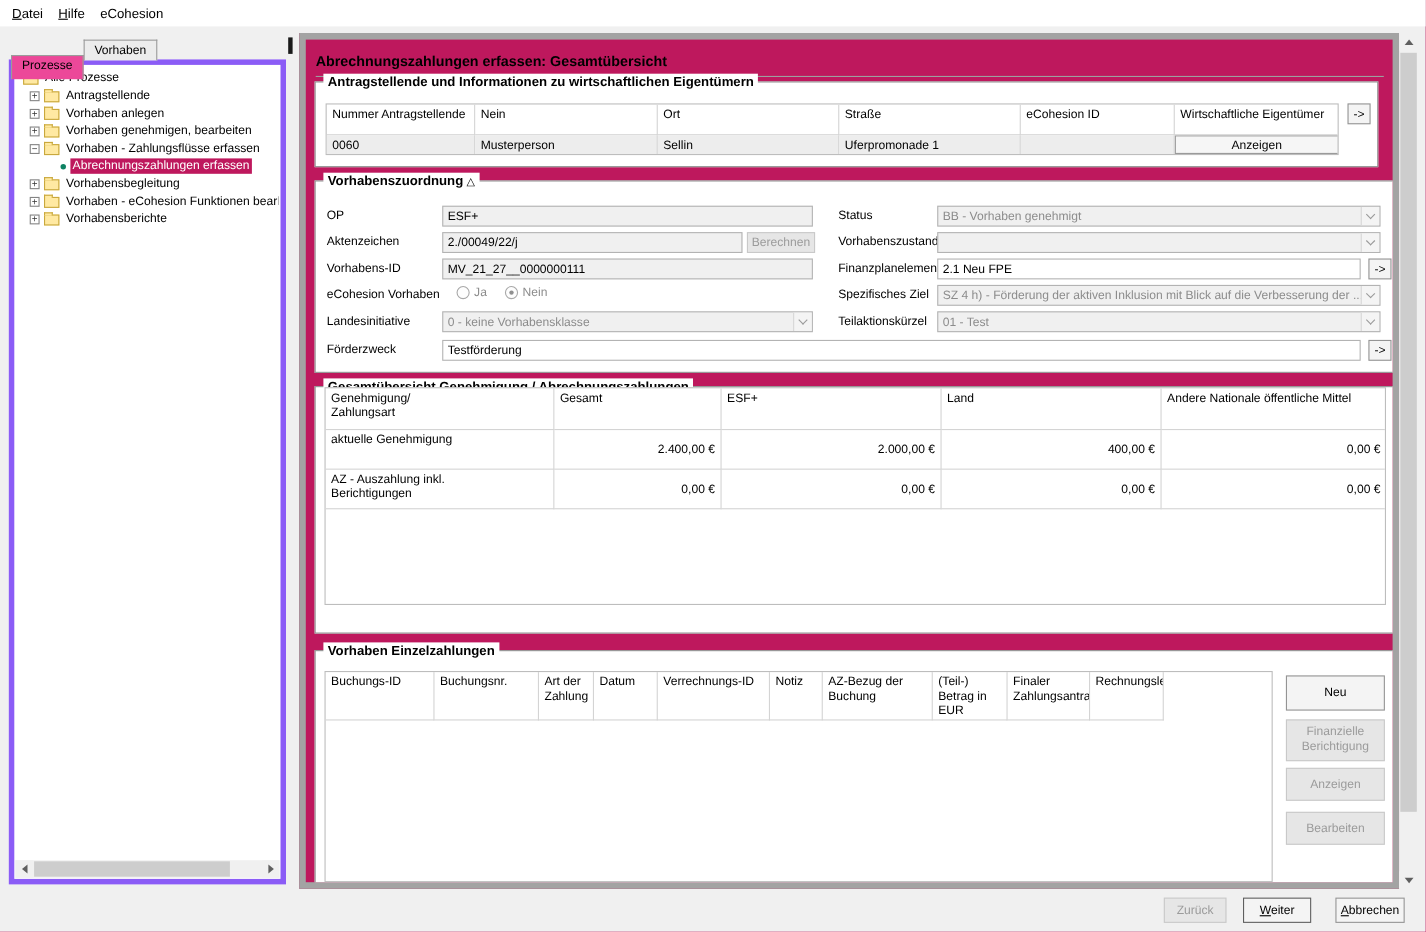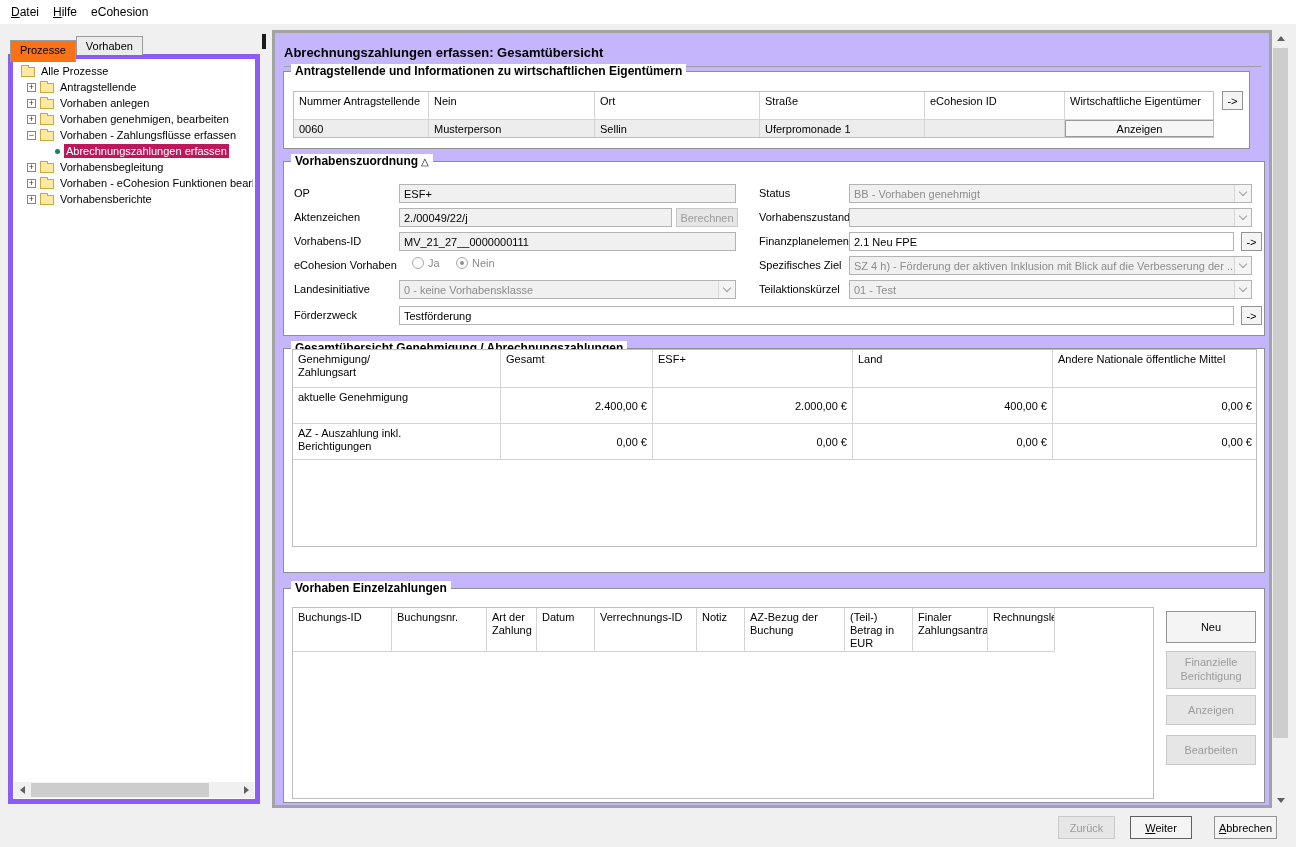--- a/index.html
+++ b/index.html
@@ -15,21 +15,21 @@
   
   .menubar { position:absolute; top:0; left:0; right:0; height:24px; background:#ffffff;
              display:flex; align-items:center; padding-left:4px; font-size:12px; }
   .menu-item { padding:4px 7px; cursor:default; }
 
   
   .sidebar { position:absolute; left:8px; top:34px; width:252px; height:770px; }
   .tabs { position:absolute; top:0; left:2px; height:21px; display:flex; z-index:3; }
   .tab { border:1px solid #9b9b9b; border-bottom:none; background:#ececec;
          padding:3px 9px 0; font-size:11px; height:19px; margin-top:2px; }
-  .tab.active { background:#f97316; height:22px; margin-top:6px; position:relative; z-index:4; }
+  .tab.active { background:#ec4899; height:22px; margin-top:16px; position:relative; z-index:4; }
   .tree-panel { position:absolute; top:20px; left:0; right:0; bottom:0;
                 background:#fff; border:5px solid #8b5cf6; padding:4px 2px 18px 2px; overflow:hidden; z-index:2; }
   .tree-row { display:flex; align-items:center; height:16px; gap:4px; white-space:nowrap; overflow:hidden; }
   .expander { width:9px; height:9px; border:1px solid #848484; background:#fff; position:relative; flex:0 0 auto; }
   .expander::before { content:"+"; position:absolute; left:-1px; top:-2px; width:9px; text-align:center;
                       font-size:9px; line-height:11px; color:#333; }
   .expander.minus::before { content:"\2212"; }
   .folder { width:14px; height:10px; background:#ffe9a2; border:1px solid #c9a83d; position:relative; flex:0 0 auto; margin-top:2px; }
   .folder::before { content:""; position:absolute; top:-3px; left:-1px; width:6px; height:2px;
                     background:#ffe9a2; border:1px solid #c9a83d; border-bottom:none; }
@@ -48,21 +48,21 @@
   .hthumb { position:absolute; top:1px; height:14px; background:#cdcdcd; }
   .vscroll { position:absolute; left:1272px; top:30px; width:17px; height:778px; background:#f0f0f0; }
   .vthumb { position:absolute; left:1px; width:15px; background:#cdcdcd; }
 
   
   .splitter { position:absolute; left:260px; top:30px; width:12px; height:778px; background:#f0f0f0; }
   .splitter-handle { position:absolute; left:2px; top:4px; width:4px; height:15px; background:#1a1a1a; }
 
   
   .main-panel { position:absolute; left:272px; top:30px; width:1000px; height:778px;
-                background:#c4b5fd; border:3px solid #a3a3a3; overflow:hidden; }
+                background:#be185d; border:6px solid #a3a3a3; overflow:hidden; }
   .page-title { position:absolute; left:9px; top:12px; right:8px; font-size:13px; font-weight:bold;
                 border-bottom:1px solid #9e9e9e; padding-bottom:6px; }
   .group { position:absolute; border:1px solid #8f8f8f; background:#fff; }
   .legend { position:absolute; top:-8px; left:7px; background:#fff; padding:0 4px;
             font-weight:bold; font-size:12px; white-space:nowrap; }
   .collapse-tri { font-weight:normal; font-size:10px; margin-left:3px; }
 
   .flabel { position:absolute; font-size:11px; white-space:nowrap; }
   .input { position:absolute; height:19px; border:1px solid #b3b3b3; background:#f0f0f0;
            font-size:11px; padding:0 4px; display:flex; align-items:center;

